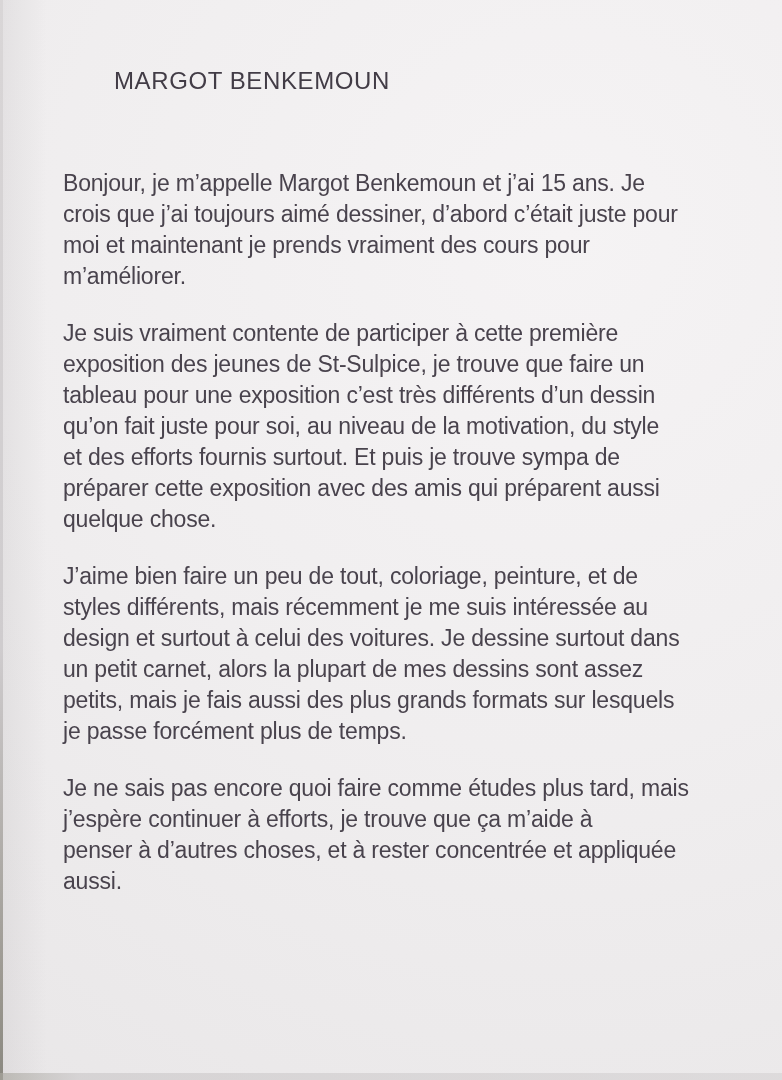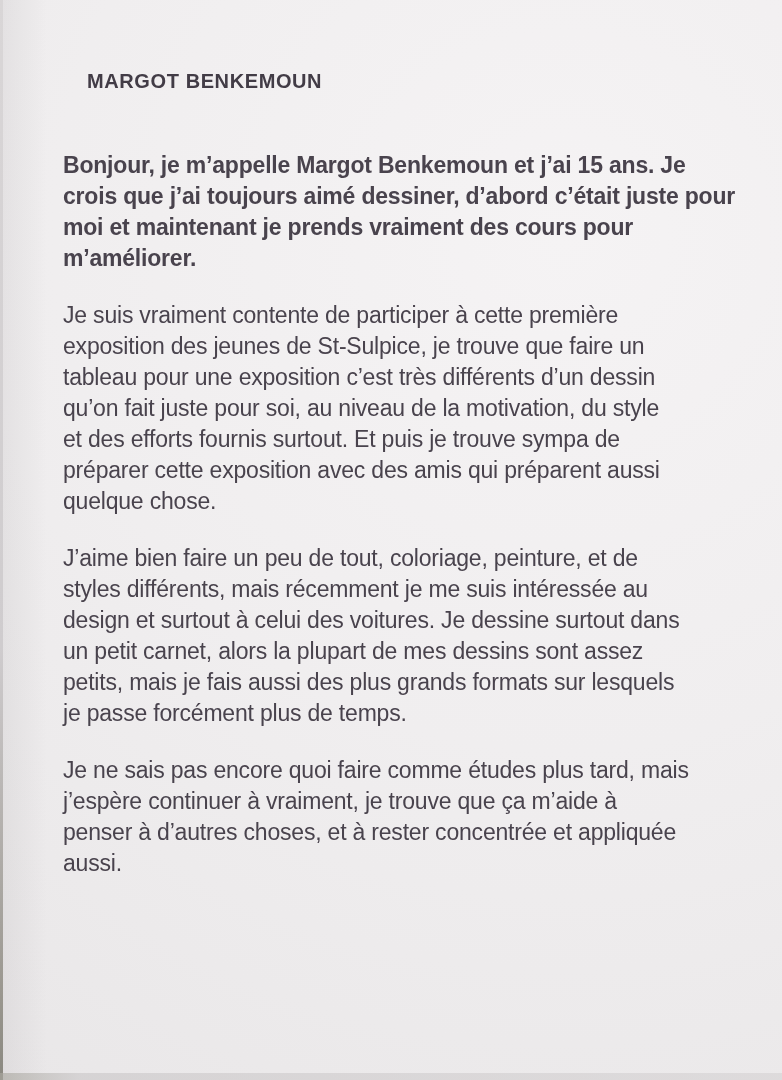--- a/index.html
+++ b/index.html
@@ -31,38 +31,37 @@
     width: 100%; height: 7px;
     background: linear-gradient(to right, #a9a79f 0%, #cbc8c9 10%, #d6d3d4 100%);
     opacity: 0.65;
   }
   .content {
     position: absolute;
     top: 0; left: 0;
     width: 100%;
   }
   .title {
-    margin: 66px 0 0 87px;
-    font-size: 20px;
+    margin: 66px 0 0 114px;
+    font-size: 24px;
     line-height: 30px;
-    font-weight: bold;
+    font-weight: normal;
     letter-spacing: 0.6px;
     color: #423c46;
   }
   .para {
     margin: 26px 0 0 63px;
     font-size: 23px;
     line-height: 31px;
     letter-spacing: -0.2px;
     color: #49434d;
     white-space: pre;
   }
   .para.first {
-    margin-top: 54px;
-    font-weight: bold;
+    margin-top: 72px;
   }
 </style>
 </head>
 <body>
 
 <div class="photo">
   <div class="edge-left"></div>
   <div class="edge-bottom"></div>
   <div class="content">
     <h1 class="title">MARGOT BENKEMOUN</h1>
@@ -77,17 +76,17 @@
 et des efforts fournis surtout. Et puis je trouve sympa de
 préparer cette exposition avec des amis qui préparent aussi
 quelque chose.</p>
     <p class="para">J’aime bien faire un peu de tout, coloriage, peinture, et de
 styles différents, mais récemment je me suis intéressée au
 design et surtout à celui des voitures. Je dessine surtout dans
 un petit carnet, alors la plupart de mes dessins sont assez
 petits, mais je fais aussi des plus grands formats sur lesquels
 je passe forcément plus de temps.</p>
     <p class="para">Je ne sais pas encore quoi faire comme études plus tard, mais
-j’espère continuer à vraiment, je trouve que ça m’aide à
+j’espère continuer à efforts, je trouve que ça m’aide à
 penser à d’autres choses, et à rester concentrée et appliquée
 aussi.</p>
   </div>
 </div>
 
 </body></html>

